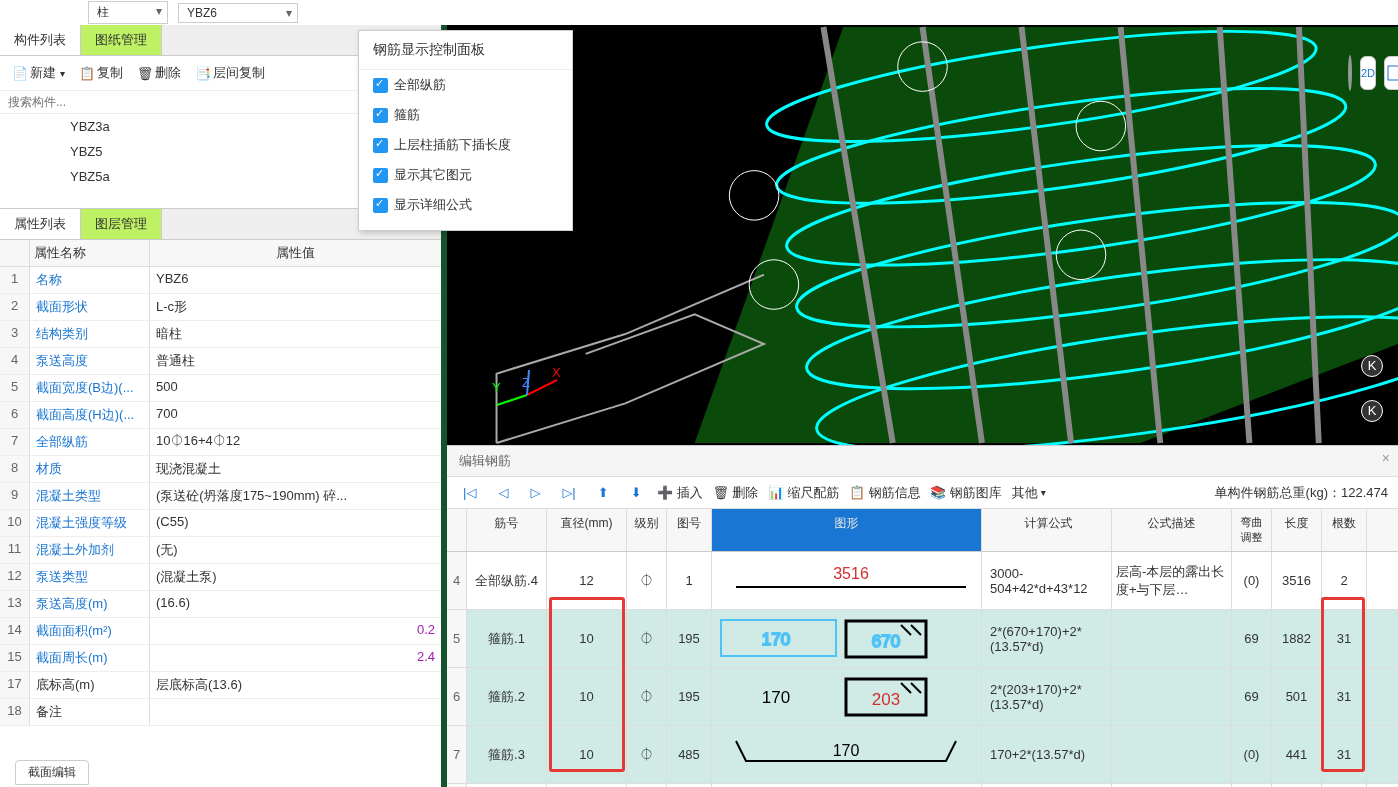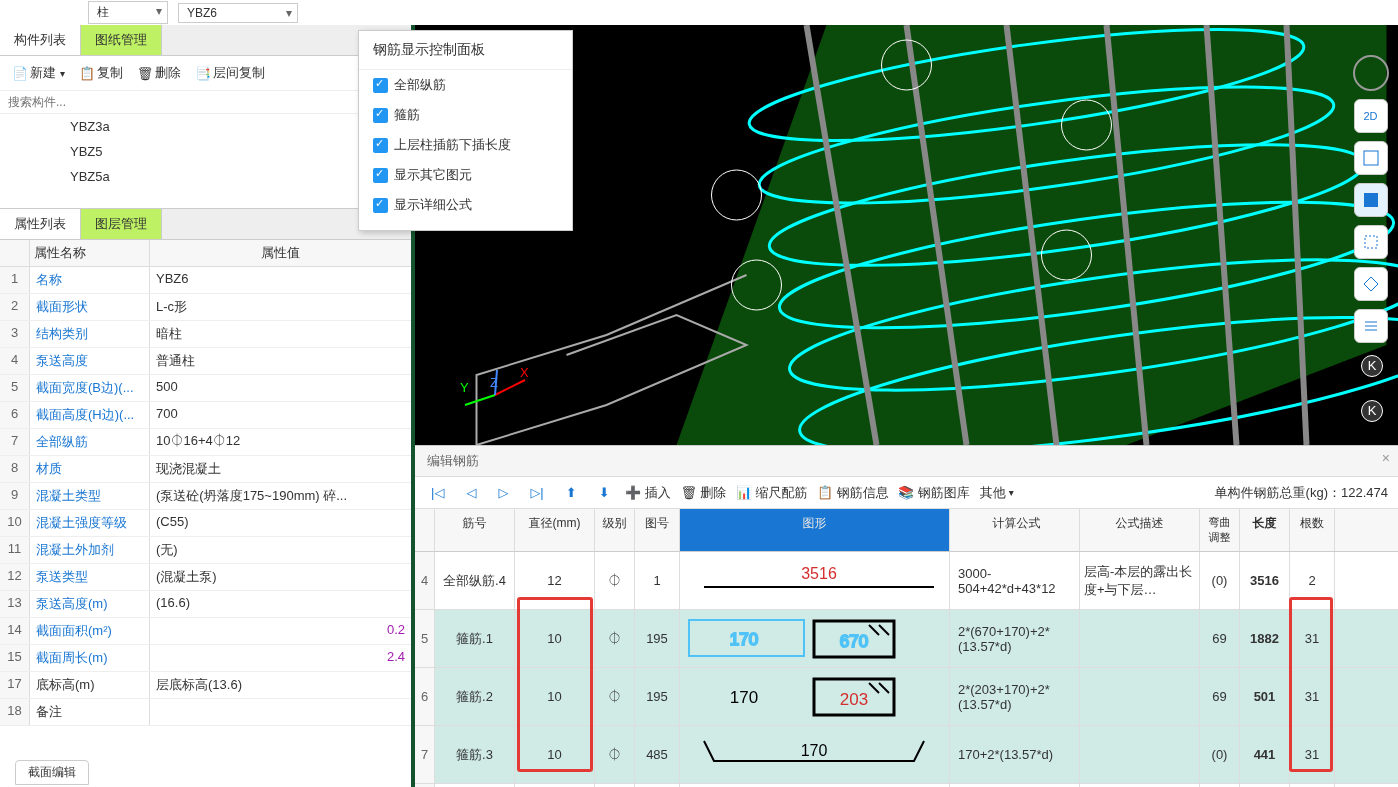--- a/index.html
+++ b/index.html
@@ -3,21 +3,21 @@
 <meta charset="utf-8">
 <style>
 * { box-sizing: border-box; margin: 0; padding: 0; font-family: "Microsoft YaHei", sans-serif; }
 body { width: 1398px; height: 787px; background: #f5f5f5; position: relative; font-size: 13px; color: #333; overflow: hidden; }
 
 .top-bar { height: 25px; display: flex; align-items: center; gap: 10px; padding: 2px 8px; background: #fff; }
 .top-dropdown { border: 1px solid #ccc; padding: 2px 20px 2px 8px; background: #fff; font-size: 12px; min-width: 80px; position: relative; }
 .top-dropdown::after { content: "▾"; position: absolute; right: 5px; color: #666; }
 
 .main-layout { display: flex; height: calc(100% - 25px); }
-.left-panel { width: 415px; background: #fff; display: flex; flex-direction: column; border-right: 4px solid #14532d; }
+.left-panel { width: 447px; background: #fff; display: flex; flex-direction: column; border-right: 6px solid #14532d; }
 .right-panel { flex: 1; display: flex; flex-direction: column; position: relative; }
 
 .tab-row { display: flex; background: #eee; border-bottom: 1px solid #ccc; }
 .tab { padding: 6px 14px; font-size: 13px; background: #bef264; border-right: 1px solid #ccc; cursor: pointer; }
 .tab.active { background: #fff; font-weight: normal; }
 
 .toolbar-row { display: flex; gap: 6px; padding: 6px 8px; border-bottom: 1px solid #eee; }
 .toolbtn { display: flex; align-items: center; gap: 4px; font-size: 13px; color: #333; cursor: pointer; padding: 2px 4px; }
 .toolbtn .ic { width: 14px; height: 14px; display: inline-block; }
 
@@ -45,21 +45,21 @@
 .fp-check { width: 15px; height: 15px; background: #2196f3; border-radius: 2px; position: relative; }
 .fp-check::after { content: "✓"; color: #fff; font-size: 11px; position: absolute; left: 2px; top: -1px; }
 
 .axis-gizmo { position: absolute; bottom: 70px; left: 45px; color: #fff; font-size: 13px; }
 .ax-y { color: #0f0; position: absolute; left: 0; top: 5px; }
 .ax-z { color: #48f; position: absolute; left: 30px; top: 0; }
 .ax-x { color: #f00; position: absolute; left: 60px; top: -10px; }
 
 .edge-k { position: absolute; right: 15px; color: #fff; background: #333; border: 1px solid #fff; border-radius: 50%; width: 22px; height: 22px; text-align: center; line-height: 20px; font-size: 13px; }
 
-.view-tools { position: absolute; right: 5px; top: 30px; width: 45px; display: flex; flex-direction: column; gap: 8px; align-items: center; z-index: 15; }
+.view-tools { position: absolute; right: 5px; top: 30px; width: 45px; display: flex; flex-direction: row; gap: 8px; align-items: center; z-index: 15; }
 .vt-btn { width: 34px; height: 34px; border: 1px solid #ccc; border-radius: 6px; background: #fff; display: flex; align-items: center; justify-content: center; font-size: 11px; color: #1976d2; cursor: pointer; }
 .vt-btn.active { background: #e3f2fd; }
 .vt-sphere { width: 36px; height: 36px; border: 2px solid #999; border-radius: 50%; }
 
 .rebar-edit-panel { flex: 1; background: #fff; border-top: 1px solid #ccc; display: flex; flex-direction: column; min-height: 0; }
 .rep-title { padding: 6px 12px; background: #f5f5f5; border-bottom: 1px solid #ddd; font-size: 13px; color: #666; position: relative; }
 .rep-close { position: absolute; right: 8px; top: 4px; color: #999; cursor: pointer; font-size: 14px; }
 .rep-toolbar { display: flex; align-items: center; gap: 10px; padding: 6px 10px; border-bottom: 1px solid #ddd; font-size: 13px; }
 .rep-nav { color: #1976d2; cursor: pointer; padding: 2px 6px; }
 .rep-tbtn { display: flex; align-items: center; gap: 3px; cursor: pointer; color: #333; }
@@ -74,21 +74,21 @@
 .col-idx { width: 20px; background: #f7f7f7; color: #666; font-size: 11px; }
 .col-num { width: 80px; }
 .col-dia { width: 80px; }
 .col-grade { width: 40px; }
 .col-pic { width: 45px; }
 .col-shape { width: 270px; background: #fff; }
 .col-shape.hl { background: #d0ebe6; }
 .col-formula { width: 130px; font-size: 12px; text-align: left !important; justify-content: flex-start !important; padding-left: 8px !important; }
 .col-desc { width: 120px; font-size: 12px; }
 .col-bend { width: 40px; font-size: 11px; }
-.col-len { width: 50px; font-weight: bold; }
+.col-len { width: 50px; }
 .col-qty { width: 45px; }
 
 .shape-svg { width: 100%; height: 48px; }
 .dia-highlight { position: absolute; border: 3px solid #e53935; border-radius: 3px; }
 
 .shape-header-hl { background: #1976d2 !important; color: #e5e5e5; }
 
 .footer-tab { position: absolute; bottom: 2px; left: 15px; padding: 3px 12px; border: 1px solid #ccc; border-radius: 4px 4px 0 0; background: #fff; font-size: 12px; }
 </style>
 </head>

